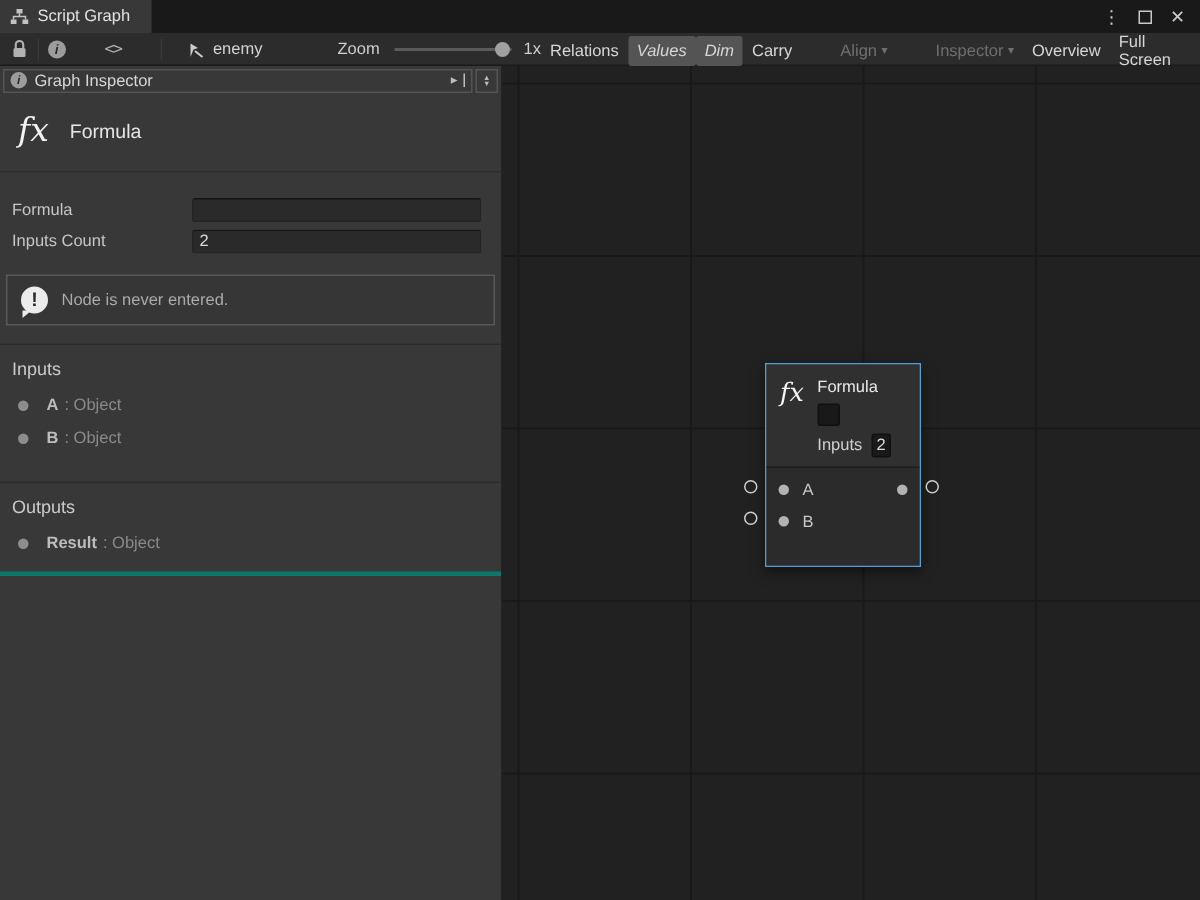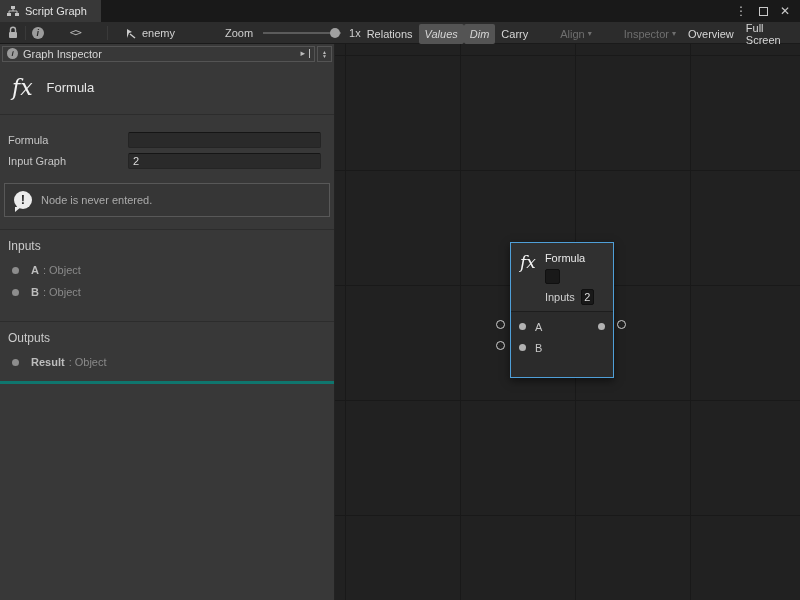--- a/index.html
+++ b/index.html
@@ -177,21 +177,21 @@
       <span class="fx-big">fx</span>
       <span class="unit-name">Formula</span>
     </div>
 
     <div class="fields">
       <div class="field-row">
         <label>Formula</label>
         <input class="text-input" type="text" value="" style="">
       </div>
       <div class="field-row">
-        <label>Input Graph</label>
+        <label>Inputs Count</label>
         <input class="text-input" type="text" value="2" style="">
       </div>
     </div>
 
     <div class="warnbox">
       <span class="warn-icon">!</span>
       <span class="warn-text">Node is never entered.</span>
     </div>
 
     <div class="section inputs">

